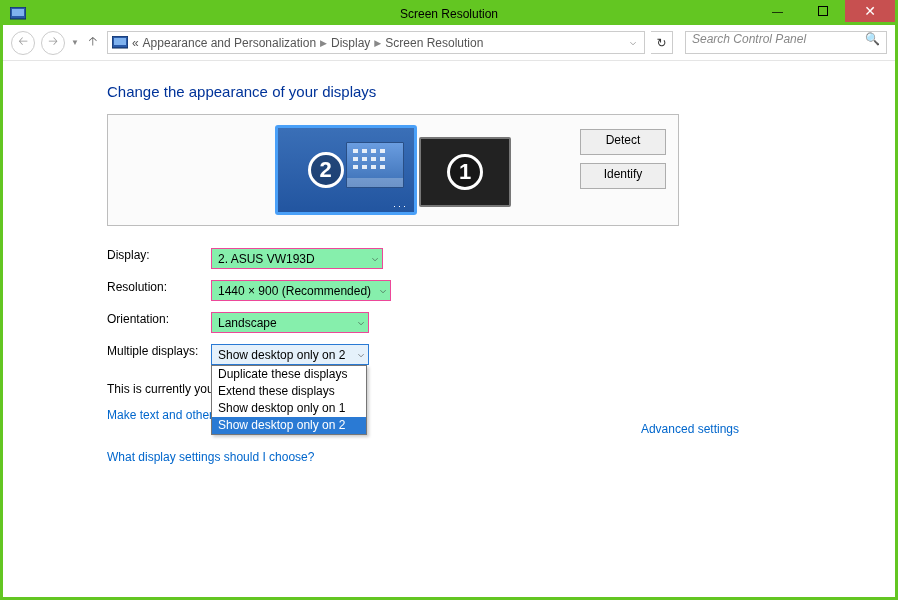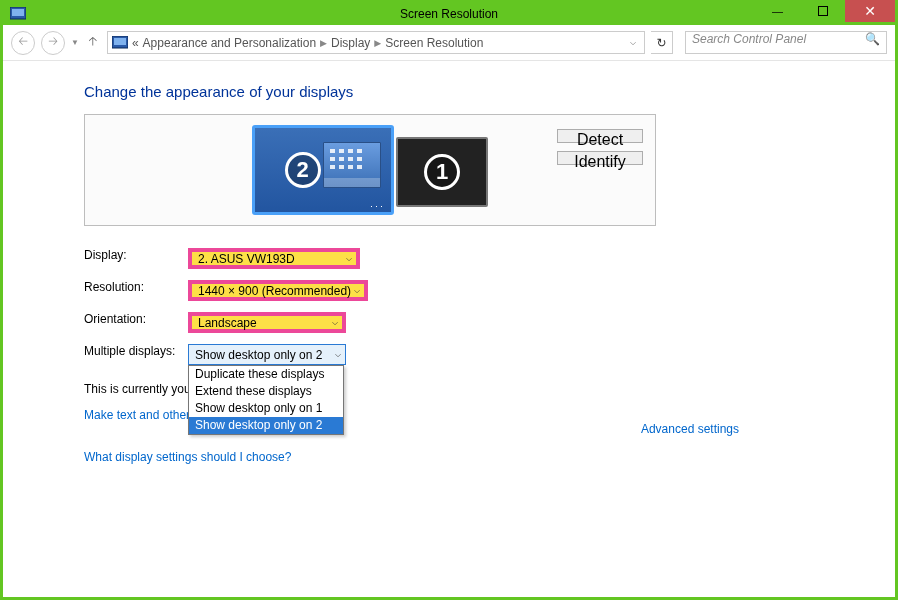--- a/index.html
+++ b/index.html
@@ -13,37 +13,37 @@
   .win-btn.close { background:#c75050; color:#fff; width:50px; font-size:14px; }
   .toolbar { height: 36px; border-bottom: 1px solid #e5e5e5; display:flex; align-items:center; padding: 0 8px; font-size:12px; color:#555; gap:6px; }
   .nav-circle { width:24px; height:24px; border:1px solid #ccc; border-radius:50%; display:flex; align-items:center; justify-content:center; color:#999; }
   .up-btn { width:16px; text-align:center; color:#555; }
   .crumb-box { flex:1; height:23px; border:1px solid #ccc; display:flex; align-items:center; padding:0 4px; gap:4px; }
   .crumb-box .sep { color:#888; font-size:9px; }
   .crumb-box .cpicon { width:16px; height:14px; }
   .crumb-dd { color:#666; font-size:8px; margin-left:auto; padding-right:4px; }
   .refresh { width:22px; height:23px; border:1px solid #ccc; border-left:none; display:flex; align-items:center; justify-content:center; font-size:12px; color:#333; }
   .search { width:202px; height:23px; border:1px solid #ccc; margin-left:6px; display:flex; align-items:flex-start; padding:0 6px; color:#888; font-style:italic; font-size:12px; justify-content:space-between; }
-  .content { flex:1; padding: 22px 0 0 81px; position:relative; font-size:12px; color:#000; }
+  .content { flex:1; padding: 22px 0 0 104px; position:relative; font-size:12px; color:#000; }
   .heading { color:#003399; font-size:15px; margin-bottom:14px; }
   .preview-box { width:572px; height:112px; border:1px solid #bdbdbd; background:#fbfbfb; position:relative; display:flex; align-items:center; justify-content:center; }
   .monitors { display:flex; align-items:flex-end; gap:2px; }
   .monitor { position:relative; border-radius:2px; }
   .monitor.m2 { width:142px; height:90px; background:linear-gradient(#3a6fb7,#2255a0); border:3px solid #4aa0f8; border-radius:3px; }
   .monitor.m2::after { content:""; position:absolute; right:6px; bottom:4px; width:16px; height:3px; background:radial-gradient(circle,#fff 30%,transparent 30%) 0 0/5px 3px; }
   .monitor.m1 { width:92px; height:70px; background:#222; border:2px solid #777; border-radius:2px; margin-bottom:8px; }
   .mon-num { position:absolute; top:50%; left:50%; transform:translate(-50%,-50%); width:36px; height:36px; border:3px solid #fff; border-radius:50%; background:rgba(0,0,0,0.3); color:#fff; font-size:22px; font-weight:bold; display:flex; align-items:center; justify-content:center; }
   .m2 .mon-num { left:35%; }
   .side-btns { position:absolute; right:12px; top:14px; display:flex; flex-direction:column; gap:8px; }
-  .std-btn { width:86px; height:14px; border:1px solid #adadad; background:#efefef; font-size:16px; text-align:center; line-height:20px; cursor:pointer; }
+  .std-btn { width:86px; height:26px; border:1px solid #adadad; background:#efefef; font-size:12px; text-align:center; line-height:20px; cursor:pointer; }
   .std-btn.disabled { color:#aaa; }
   .form { margin-top:22px; }
   .form-row { display:flex; align-items:flex-start; height:32px; }
   .form-row .lbl { width:104px; }
-  .combo { height:21px; border:4px solid #ec4899; background:#fde047; display:flex; align-items:center; justify-content:space-between; padding:0 4px 0 6px; font-size:12px; cursor:pointer; }
+  .combo { height:21px; border:1px solid #ec4899; background:#86efac; display:flex; align-items:center; justify-content:space-between; padding:0 4px 0 6px; font-size:12px; cursor:pointer; }
   .combo .arrow { font-size:8px; color:#333; }
   .combo.w1 { width:172px; }
   .combo.w2 { width:180px; }
   .combo.w3 { width:158px;gap:46px; }
   .combo.open { border:1px solid #2a7ad4; background:#e5f1fb; width:158px; }
   .dropdown { position:absolute; width:156px; border:1px solid #767676; background:#fff; font-size:12px; z-index:10; box-shadow: 2px 2px 3px rgba(0,0,0,0.2); }
   .dropdown .opt { padding:1px 6px; line-height:15px; cursor:pointer; }
   .dropdown .opt.sel { background:#2a7ad4; color:#fff; }
   .main-msg { margin-top:6px; }
   .adv-link { position:absolute; right:156px; top:361px; color:#0066cc; cursor:pointer; }

